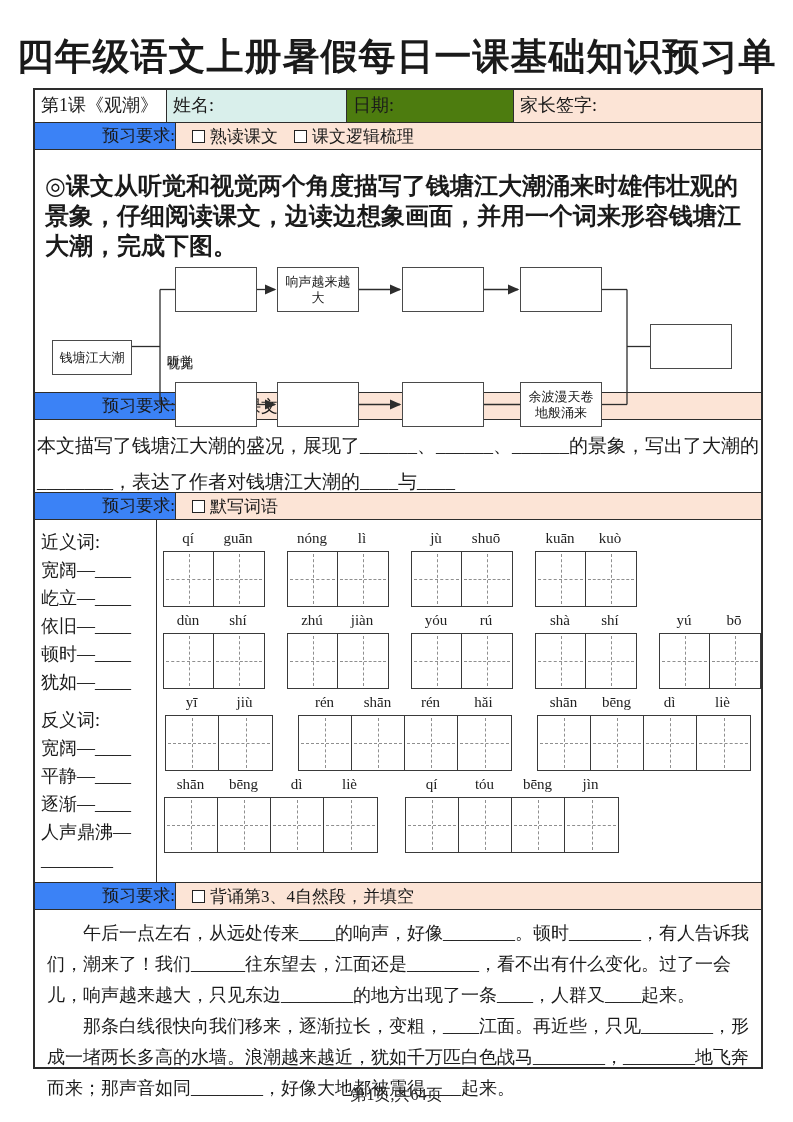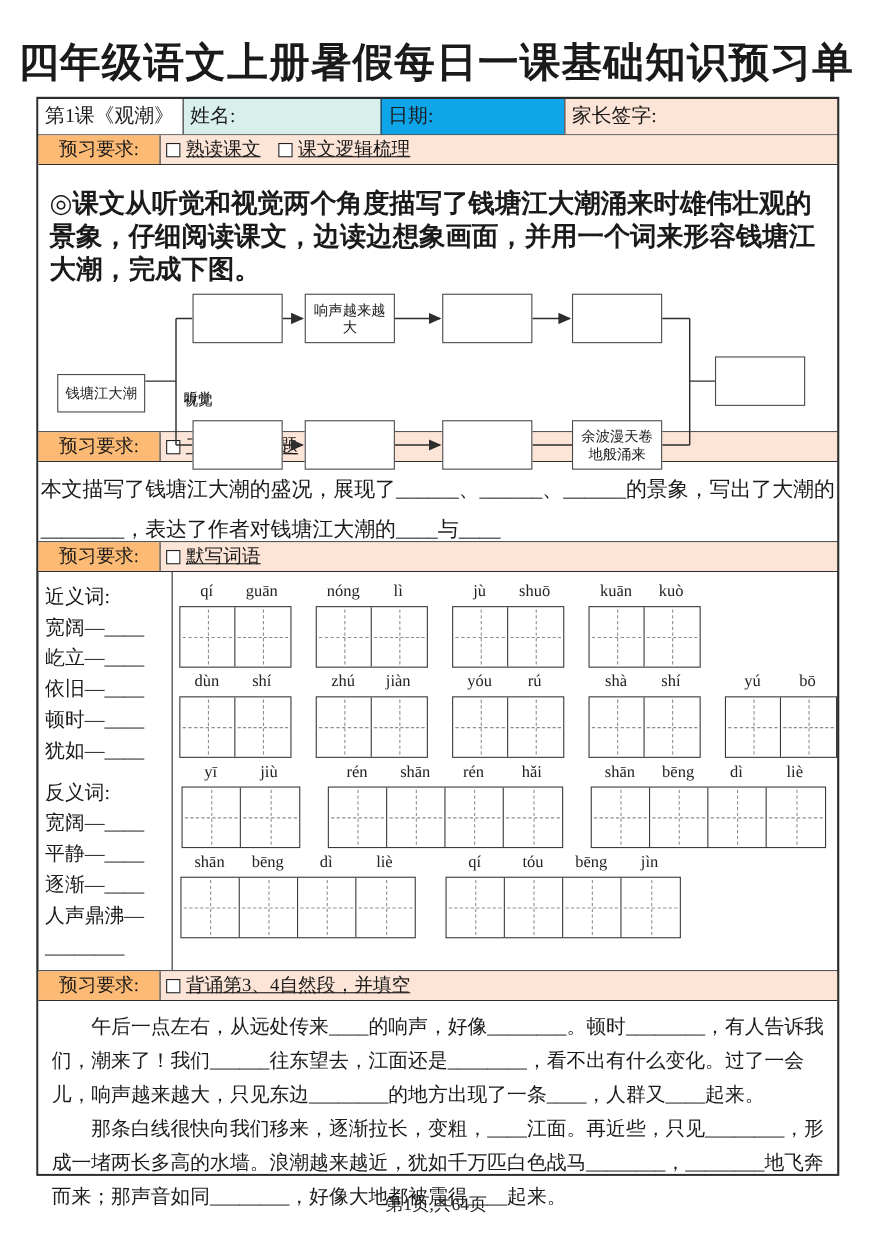--- a/index.html
+++ b/index.html
@@ -20,32 +20,32 @@
   .row { display: flex; border-top: 1.5px solid #2d2d2d; }
   .row:first-child { border-top: none; }
   .cell { border-left: 1.5px solid #2d2d2d; }
   .cell:first-child { border-left: none; }
 
   
   .header-row { height: 32px; }
   .header-row .cell { font-size: 18px; line-height: 28px; padding: 1px 6px; }
   .c-lesson { width: 131px; background: #ffffff; }
   .c-name   { width: 180px; background: #d9efeb; }
-  .c-date   { width: 167px; background: #0ea5e9; }
+  .c-date   { width: 167px; background: #4d7c0f; }
   .c-sign   { flex: 1;      background: #fce4d6; }
 
   
   .req-row { height: 27px; }
   .req-label {
-    width: 110px; background: #fdba74; text-align: center;
+    width: 140px; background: #3b82f6; text-align: right;
     font-size: 17px; line-height: 24px; padding-top: 1px;
   }
   .req-content {
     flex: 1; background: #fce4d6; font-size: 17px; line-height: 24px;
-    padding: 1px 4px 0 5px; display: flex; gap: 16px; align-items: flex-start; text-decoration: underline;
+    padding: 1px 4px 0 16px; display: flex; gap: 16px; align-items: center;
   }
   .check-item { display: inline-flex; align-items: center; }
   .checkbox {
     display: inline-block; width: 13px; height: 13px;
     border: 1.5px solid #222; background: #fff; margin-right: 5px; flex: none;
   }
 
   
   .block { display: block; background: #fff; }
   .intro { padding: 21px 10px 0 10px; font-size: 24px; line-height: 30px; font-weight: bold; }

